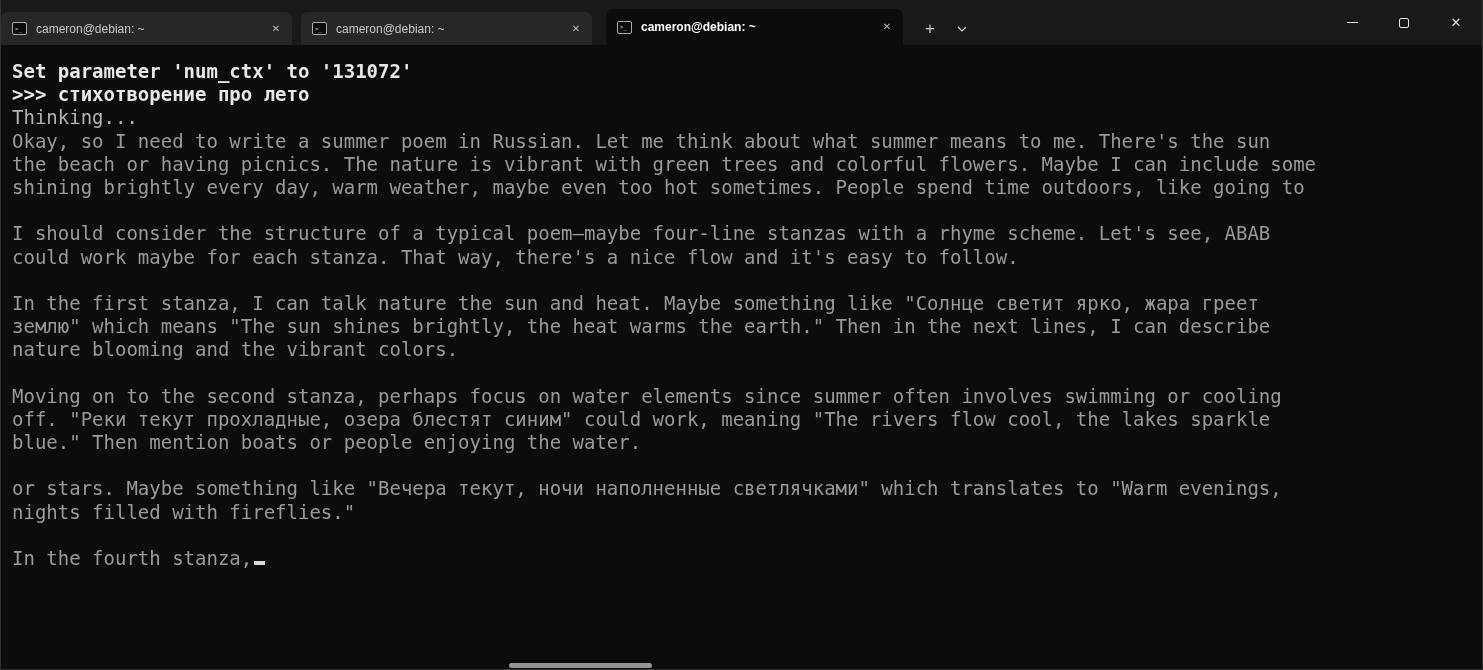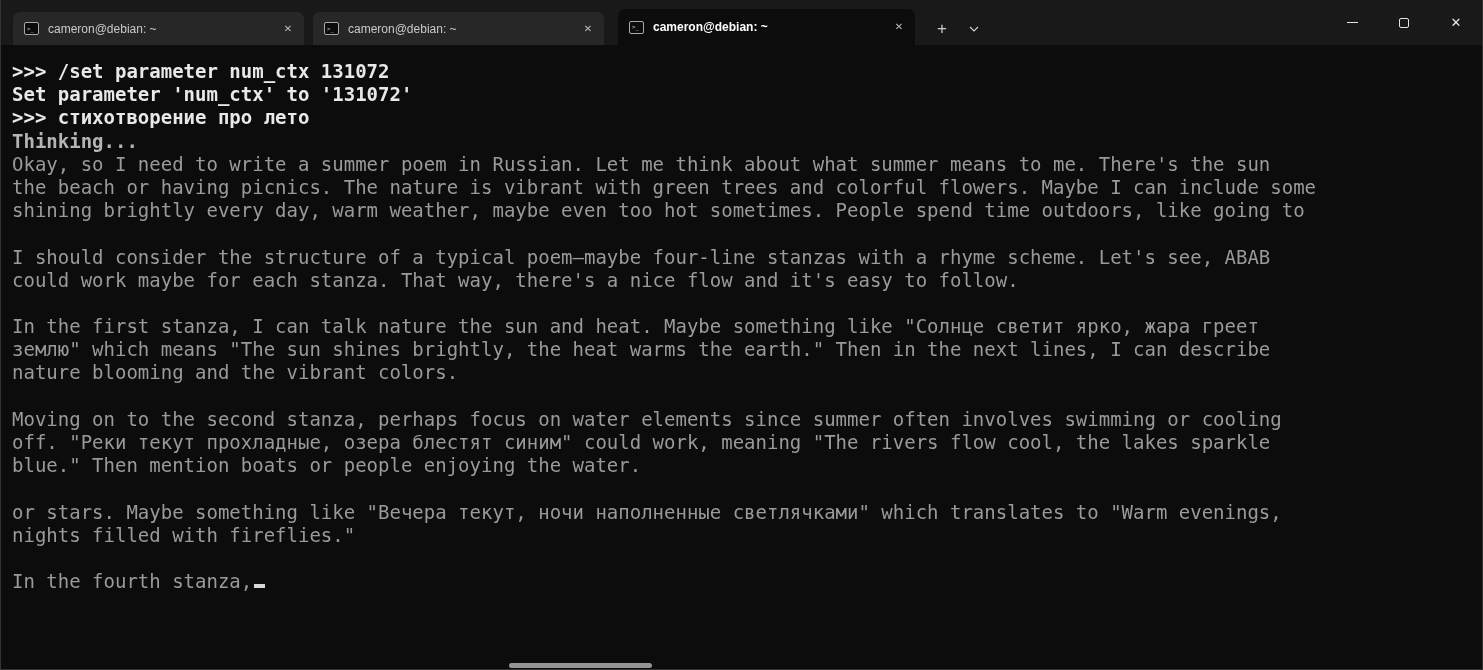--- a/index.html
+++ b/index.html
@@ -13,21 +13,21 @@
     display:flex; flex-direction:column;
     position:relative;
     font-family:"Liberation Sans", sans-serif;
   }
 
   
   .titlebar {
     height:45px; background:#191919; flex-shrink:0;
     display:flex; align-items:flex-end;
   }
-  .tabs { display:flex; align-items:flex-end; padding-left:12px; height:100%; }
+  .tabs { display:flex; align-items:flex-end; padding-left:0; height:100%; }
   .tab {
     width:291px; height:33px;
     background:#272727; color:#c9c9c9;
     border-radius:7px 7px 0 0;
     display:flex; align-items:center;
     padding:0 6px 0 11px; margin-right:9px;
     flex-shrink:0;
   }
   .tab.active {
     width:297px; height:36px; margin-left:5px;
@@ -66,21 +66,21 @@
   
   .terminal {
     flex:1; overflow:hidden;
     background:#0c0c0c;
     padding:15px 10px 0 11px;
     font-family:"DejaVu Sans Mono", "Liberation Mono", monospace;
     font-size:19px; line-height:23.2px;
   }
   .line { white-space:pre; height:23.2px; }
   .line.cmd { color:#e8e8e8; font-weight:bold; }
-  .line.thinkhead { color:#b4b4b4; font-weight:bold; }
+  .line.thinkhead { color:#b4b4b4; font-weight:normal; }
   .line.think { color:#9a9a9a; }
   .line.blank { }
   .cursor {
     display:inline-block; width:11px; height:4px;
     background:#d8d8d8; margin-left:2px; vertical-align:0px;
   }
 
   .bottom-indicator {
     position:absolute; left:508px; bottom:1px;
     width:143px; height:5px; border-radius:3px;
@@ -128,21 +128,20 @@
       <button class="win-btn">
         <span class="max-icon"></span>
       </button>
       <button class="win-btn">
         <span class="close-glyph">✕</span>
       </button>
     </div>
   </div>
 
   <div class="terminal" id="terminal">
-      <div class="line cmd">&gt;&gt;&gt; /set parameter num_ctx 131072</div>
       <div class="line cmd">Set parameter 'num_ctx' to '131072'</div>
       <div class="line cmd">&gt;&gt;&gt; стихотворение про лето</div>
       <div class="line thinkhead">Thinking...</div>
       <div class="line think">Okay, so I need to write a summer poem in Russian. Let me think about what summer means to me. There's the sun</div>
       <div class="line think">the beach or having picnics. The nature is vibrant with green trees and colorful flowers. Maybe I can include some</div>
       <div class="line think">shining brightly every day, warm weather, maybe even too hot sometimes. People spend time outdoors, like going to</div>
       <div class="line blank">&nbsp;</div>
       <div class="line think">I should consider the structure of a typical poem—maybe four-line stanzas with a rhyme scheme. Let's see, ABAB</div>
       <div class="line think">could work maybe for each stanza. That way, there's a nice flow and it's easy to follow.</div>
       <div class="line blank">&nbsp;</div>

